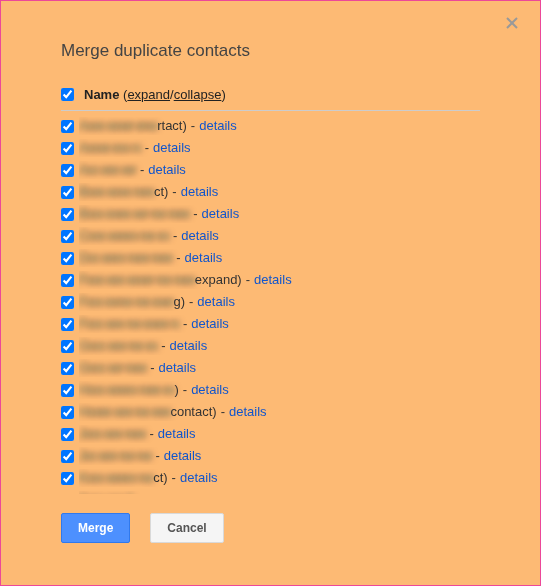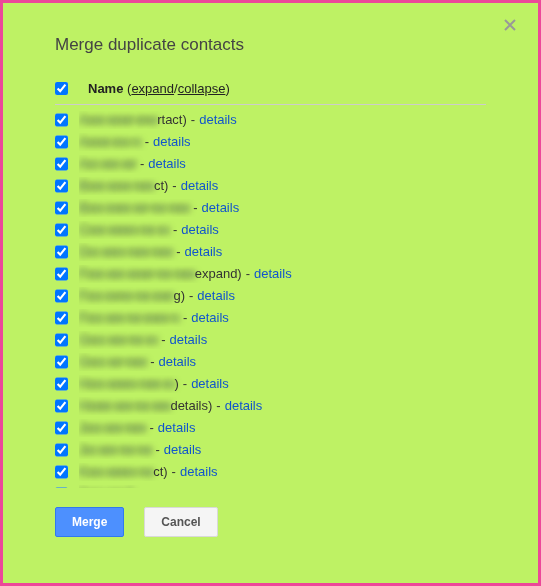--- a/index.html
+++ b/index.html
@@ -1,23 +1,23 @@
 <!DOCTYPE html>
 <html><head>
 <meta charset="utf-8">
 <style>
   * { box-sizing: border-box; }
   html, body { margin: 0; padding: 0; font-family: Arial, Helvetica, sans-serif; font-size: 13px; color: #222; background: #fff; }
   .dialog {
     width: 541px;
     height: 586px;
     position: relative;
-    border: 3px solid #ec4899;
-    background: #bef264;
-    padding: 4px;
+    border: 1px solid #ec4899;
+    background: #fdba74;
+    padding: 12px;
     box-shadow: 0 1px 4px rgba(0,0,0,0.08);
   }
   .close-x {
     position: absolute;
     top: 16px;
     right: 18px;
     width: 16px;
     height: 16px;
     cursor: pointer;
     color: #999;
@@ -36,21 +36,21 @@
     font-size: 13px;
     font-weight: bold;
     color: #222;
     margin: 10px 0 18px 0;
   }
   .listhead {
     font-size: 13px;
     padding: 0 0 8px 0;
     display: flex;
     align-items: center;
-    gap: 20px;
+    gap: 10px;
     border-bottom: 1px solid #ccc;
     margin: 0 48px 0 48px;
   }
   .listhead input[type="checkbox"] { margin: 0; }
   .listhead-label-wrap { font-weight: bold; }
   .listhead-links { font-weight: normal; }
   .listhead-links a {
     color: #222;
     text-decoration: underline;
     cursor: pointer;
@@ -67,21 +67,22 @@
   .scroll::-webkit-scrollbar-track { background: #f1f1f1; }
   .scroll::-webkit-scrollbar-thumb { background: #c6c6c6; }
   .scroll::-webkit-scrollbar-button {
     background: #f1f1f1;
     height: 15px;
     display: block;
   }
 
   .row {
     display: flex;
-    gap: 11px;
+    align-items: center;
+    gap: 5px;
     padding: 2px 0;
     font-size: 13px;
     line-height: 18px;
   }
   .row input[type="checkbox"] { margin: 0; flex-shrink: 0; }
   .row-text {
     flex: 1;
     white-space: nowrap;
     overflow: hidden;
     display: flex;
@@ -260,21 +261,21 @@
           <span class="blur">Hxxx xeeex rxee ex</span>
           <span class="suffix">)</span>
           <span class="dash">-</span>
           <a class="details-link">details</a>
         </span>
       </div>
       <div class="row">
         <input type="checkbox" checked="" style="">
         <span class="row-text">
           <span class="blur">Hxxee xee rxe eee</span>
-          <span class="suffix"> details)</span>
+          <span class="suffix"> contact)</span>
           <span class="dash">-</span>
           <a class="details-link">details</a>
         </span>
       </div>
       <div class="row">
         <input type="checkbox" checked="" style="">
         <span class="row-text">
           <span class="blur">Jxxx xee rxee</span>
           <span class="dash">-</span>
           <a class="details-link">details</a>

